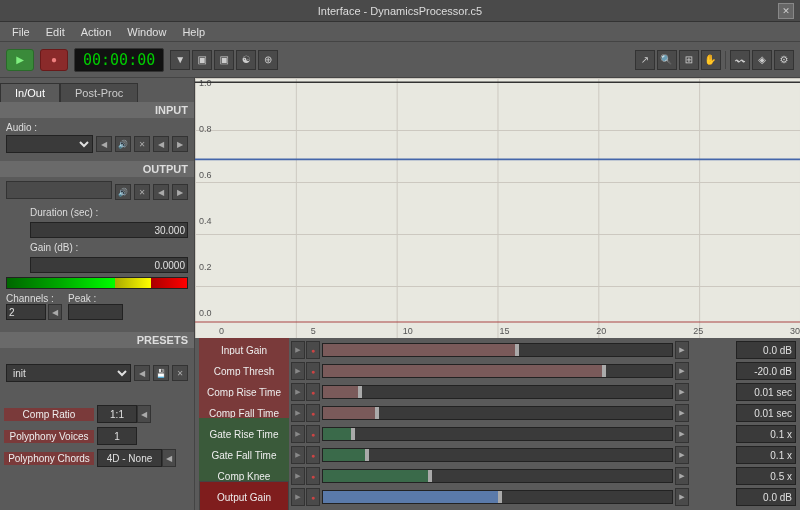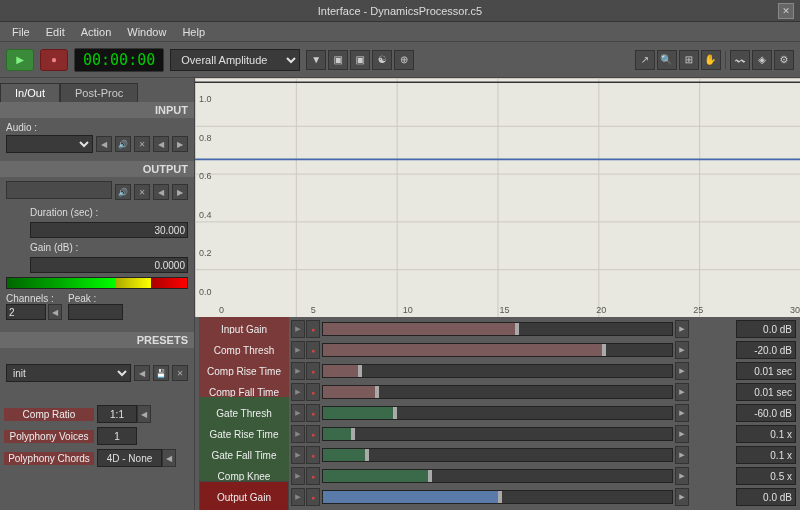--- a/index.html
+++ b/index.html
@@ -398,21 +398,21 @@
 
     .waveform-svg {
       position: absolute;
       inset: 0;
     }
 
     
     .y-axis {
       position: absolute;
       left: 4px;
-      top: 16px;
+      top: 0;
       bottom: 20px;
       width: 20px;
       display: flex;
       flex-direction: column;
       justify-content: space-between;
     }
     .y-label {
       font-size: 9px;
       color: #555;
     }
@@ -535,25 +535,20 @@
   <span class="menu-item">Action</span>
   <span class="menu-item">Window</span>
   <span class="menu-item">Help</span>
 </div>
 
 <div class="top-controls">
   <div class="btn-green">▶</div>
   <div class="btn-red">●</div>
   <div class="timer-display">00:00:00</div>
 
-  <select class="preset-dropdown">
-    <option>Overall Amplitude</option>
-    <option>Peak</option>
-    <option>RMS</option>
-  </select>
 
   <div class="toolbar-icons">
     <div class="toolbar-icon">▼</div>
     <div class="toolbar-icon">▣</div>
     <div class="toolbar-icon">▣</div>
     <div class="toolbar-icon">☯</div>
     <div class="toolbar-icon">⊕</div>
   </div>
 
   <div class="right-toolbar-icons">
@@ -749,33 +744,20 @@
       <div class="sl-btn red-dot">●</div>
     </div>
     <div class="slider-track">
       <div class="slider-fill comp-color" style="width:15%"></div>
       <div class="slider-thumb" style="left:15%"></div>
     </div>
     <div class="sl-play-btn">▶</div>
     <div class="sl-value">0.01 sec</div>
   </div>
         <div class="slider-row">
-    <div class="slider-label gate-color">Gate Thresh</div>
-    <div class="slider-btns">
-      <div class="sl-btn">▶</div>
-      <div class="sl-btn red-dot">●</div>
-    </div>
-    <div class="slider-track">
-      <div class="slider-fill gate-color" style="width:20%"></div>
-      <div class="slider-thumb" style="left:20%"></div>
-    </div>
-    <div class="sl-play-btn">▶</div>
-    <div class="sl-value">-60.0 dB</div>
-  </div>
-        <div class="slider-row">
     <div class="slider-label gate-color">Gate Rise Time</div>
     <div class="slider-btns">
       <div class="sl-btn">▶</div>
       <div class="sl-btn red-dot">●</div>
     </div>
     <div class="slider-track">
       <div class="slider-fill gate-color" style="width:8%"></div>
       <div class="slider-thumb" style="left:8%"></div>
     </div>
     <div class="sl-play-btn">▶</div>

